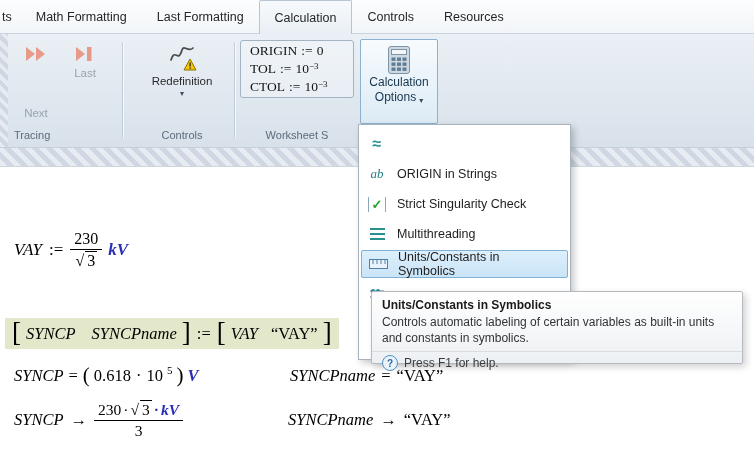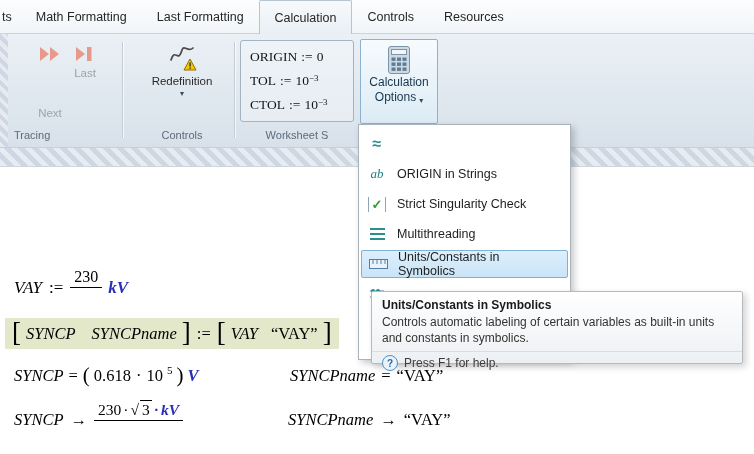--- a/index.html
+++ b/index.html
@@ -25,21 +25,21 @@
           border-top:1px solid #c6d0da; border-bottom:1px solid #cdd6df; }
   .vsep { position:absolute; width:1px; top:42px; height:96px; background:#c2cdd7;
           box-shadow:1px 0 0 rgba(255,255,255,.7); }
   .grouplabel { position:absolute; top:129px; font-size:11px; color:#5c6b7a; }
 
   .rb-btn { position:absolute; display:flex; flex-direction:column; align-items:center; gap:3px; cursor:default; }
   .rb-btn .lbl { font-size:11.5px; color:#2b2b2b; }
   .lbl-dis { color:#9aa4ae !important; }
   .caret { font-size:8px; color:#3c4c5c; line-height:1; }
 
-  .settings-box { position:absolute; left:240px; top:40px; width:114px; height:82px; box-sizing:border-box;
+  .settings-box { position:absolute; left:240px; top:40px; width:114px; height:58px; box-sizing:border-box;
                   border:1px solid #a2b4c4; border-radius:3px; background:rgba(250,252,254,.35);
                   display:flex; flex-direction:column; justify-content:space-evenly; padding-left:9px; }
   .srow { display:flex; align-items:center; gap:4px; font-family:"Liberation Serif", serif;
           font-size:13.5px; color:#141414; }
   .ssup { font-size:9px; position:relative; top:-4px; }
 
   .calc-btn { position:absolute; left:360px; top:39px; width:78px; height:85px; box-sizing:border-box;
               border:1px solid #8cb2d0; border-radius:2px;
               background:linear-gradient(#f7fbfe,#dcebf5);
               display:flex; flex-direction:column; align-items:center; padding-top:5px; gap:1px; z-index:2; }
@@ -76,21 +76,21 @@
 
   
   .worksheet { position:absolute; top:167px; left:0; width:754px; height:287px; background:#fff; }
   .math { position:absolute; font-family:"Liberation Serif", serif; color:#000;
           display:flex; align-items:center; }
   .mi { font-style:italic; }
   .mo { padding:0 1px; }
   .unit { color:#2b2fb5; font-style:italic; font-weight:bold; }
   .udot { color:#2b2fb5; font-weight:bold; }
   .frac { display:inline-flex; flex-direction:column; align-items:center; }
-  .fnum, .fden { display:flex; align-items:center; padding:0 4px; gap:1px;margin-top:38px; }
+  .fnum, .fden { display:flex; align-items:center; padding:0 4px; gap:1px; }
   .fbar { align-self:stretch; height:1px; background:#000; margin:1px 0; }
   .rad { border-top:1px solid #000; padding:0 2px; }
   .sup5 { font-size:11px; position:relative; top:-6px; }
   .bracket { font-size:27px; font-weight:300; line-height:.9; padding-bottom:3px; font-style:normal; }
   .paren { font-size:21px; font-weight:300; line-height:1; }
   .msp { margin-left:11px; }
   .msp2 { margin-left:8px; }
 
   .e1 { left:14px; top:230px; font-size:17px; gap:6px; }
   .e1 .frac { font-size:16px; }
@@ -111,21 +111,21 @@
     <span class="tab">Math Formatting</span>
     <span class="tab">Last Formatting</span>
     <span class="tab active">Calculation</span>
     <span class="tab">Controls</span>
     <span class="tab">Resources</span>
   </div>
 
   <div class="ribbon"></div>
   <div class="edge-left"></div>
 
-  <div class="rb-btn" style="left:27px; width:46px; top:44px;gap:43px;">
+  <div class="rb-btn" style="left:13px; width:46px; top:44px;gap:43px;">
     <svg width="26" height="20" viewBox="0 0 26 20">
       <path d="M3,3 L12,10 L3,17 Z" fill="#e79a8a"></path>
       <path d="M13,3 L22,10 L13,17 Z" fill="#e79a8a"></path>
     </svg>
     <span class="lbl lbl-dis">Next</span>
   </div>
   <div class="rb-btn" style="left:62px; width:46px; top:44px;">
     <svg width="26" height="20" viewBox="0 0 26 20">
       <path d="M4,3 L13,10 L4,17 Z" fill="#e79a8a"></path>
       <rect x="15" y="3" width="4.5" height="14" fill="#e79a8a"></rect>

